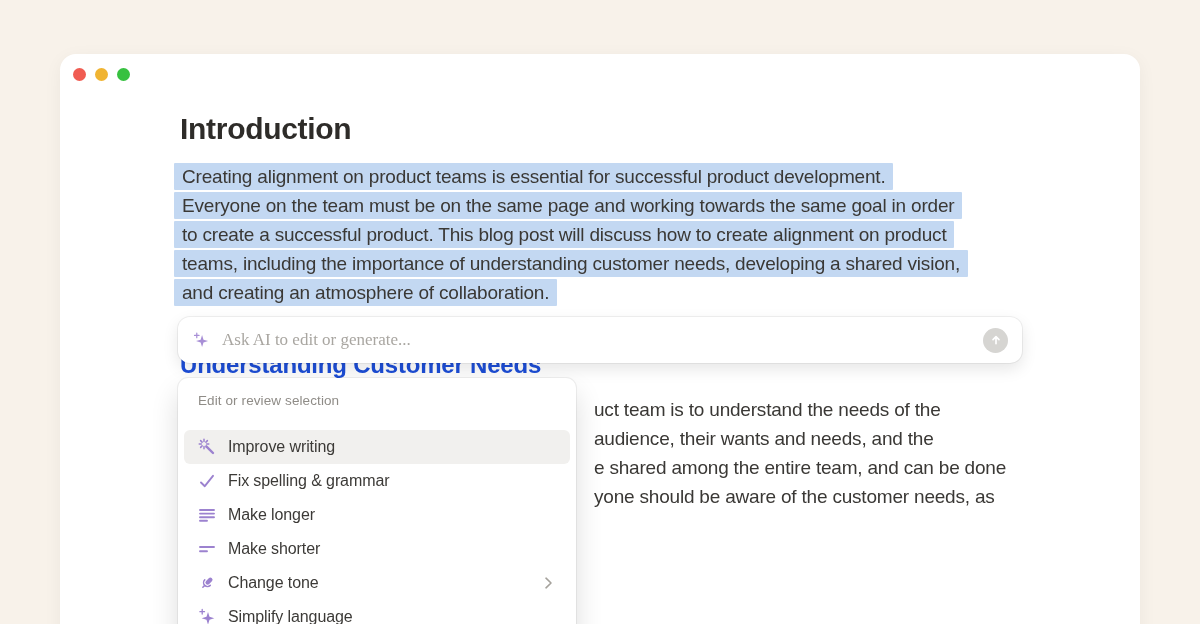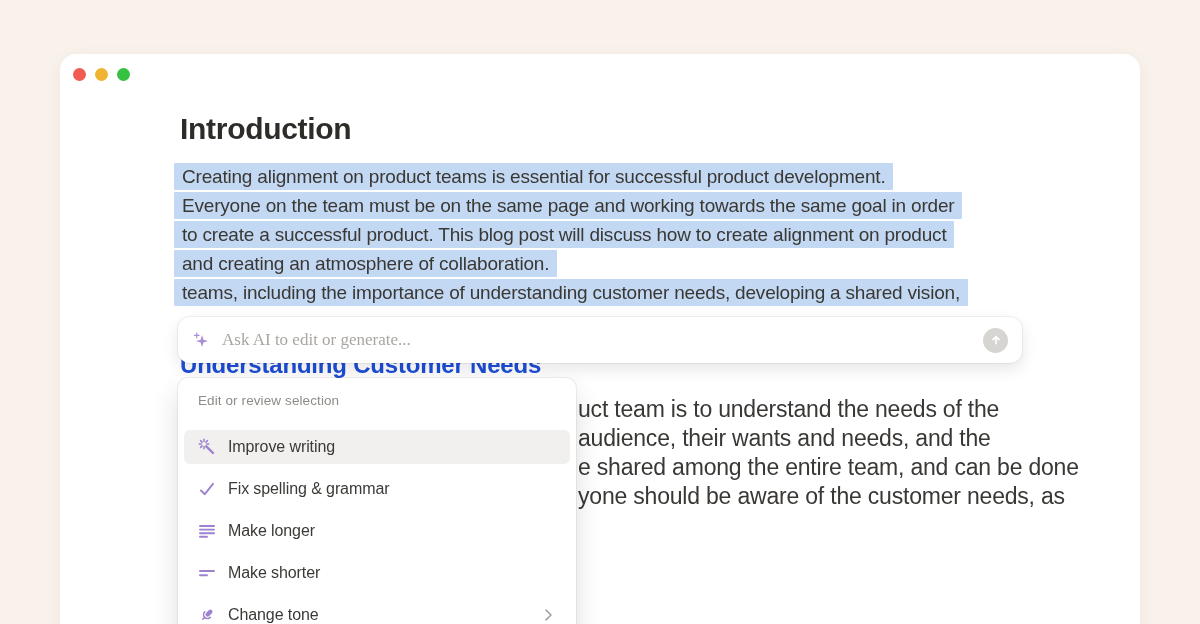--- a/index.html
+++ b/index.html
@@ -43,22 +43,22 @@
     border-radius: 1px;
   }
 
   .h2 {
     position: absolute; left: 120px; top: 297px; z-index: 2;
     font-size: 24px; font-weight: 700; color: #1d4ed8;
     letter-spacing: -0.2px; white-space: nowrap;
   }
   .frag {
     position: absolute; left: 518px; z-index: 2;
-    font-size: 23px; line-height: 27px; letter-spacing: -0.2px;
-    white-space: nowrap; color: #3a3835;
+    font-size: 19px; line-height: 27px; letter-spacing: -0.2px;
+    white-space: nowrap; color: #3a3835; padding-left: 16px;
   }
 
   .ai-bar {
     position: absolute; left: 118px; top: 263px; z-index: 3;
     width: 844px; height: 46px;
     background: #ffffff; border-radius: 12px;
     box-shadow: 0 0 0 1px rgba(15,15,15,0.06), 0 6px 16px rgba(0,0,0,0.10);
     display: flex; align-items: center;
     padding: 0 14px; box-sizing: border-box; gap: 10px;
   }
@@ -79,21 +79,21 @@
     width: 398px; height: 310px;
     background: #ffffff; border-radius: 10px;
     box-shadow: 0 0 0 1px rgba(15,15,15,0.06), 0 14px 28px rgba(0,0,0,0.14);
     padding-top: 8px; box-sizing: border-box;
   }
   .menu-header {
     margin: 6px 20px 20px; font-size: 13.5px; line-height: 18px;
     color: #8f8c87; letter-spacing: 0.1px;
   }
   .menu-item {
-    height: 34px; margin: 8px 6px; padding: 0 14px;
+    height: 34px; margin: 0 6px; padding: 0 14px;
     display: flex; align-items: center; gap: 12px;
     border-radius: 6px; cursor: pointer;
   }
   .menu-item.active { background: #f1f0ee; }
   .mi-icon { width: 18px; height: 18px; flex: 0 0 18px; display: flex; align-items: center; justify-content: center; }
   .mi-label { font-size: 16px; color: #3c3a37; letter-spacing: -0.1px; }
   .mi-chevron { margin-left: auto; display: flex; }
 </style>
 </head>
 <body>
@@ -106,22 +106,22 @@
       <div class="dot yellow"></div>
       <div class="dot green"></div>
     </div>
 
     <div class="h1">Introduction</div>
 
     <div class="selection">
       <span class="sel-line">Creating alignment on product teams is essential for successful product development.</span>
       <span class="sel-line">Everyone on the team must be on the same page and working towards the same goal in order</span>
       <span class="sel-line">to create a successful product. This blog post will discuss how to create alignment on product</span>
+      <span class="sel-line">teams, including the importance of understanding customer needs, developing a shared vision,</span>
       <span class="sel-line">and creating an atmosphere of collaboration.</span>
-      <span class="sel-line">teams, including the importance of understanding customer needs, developing a shared vision,</span>
     </div>
 
     <div class="h2">Understanding Customer Needs</div>
 
     <div class="frag" style="top:342px">uct team is to understand the needs of the</div>
     <div class="frag" style="top:371px">audience, their wants and needs, and the</div>
     <div class="frag" style="top:429px">yone should be aware of the customer needs, as</div>
     <div class="frag" style="top:400px">e shared among the entire team, and can be done</div>
 
     <div class="ai-bar">

